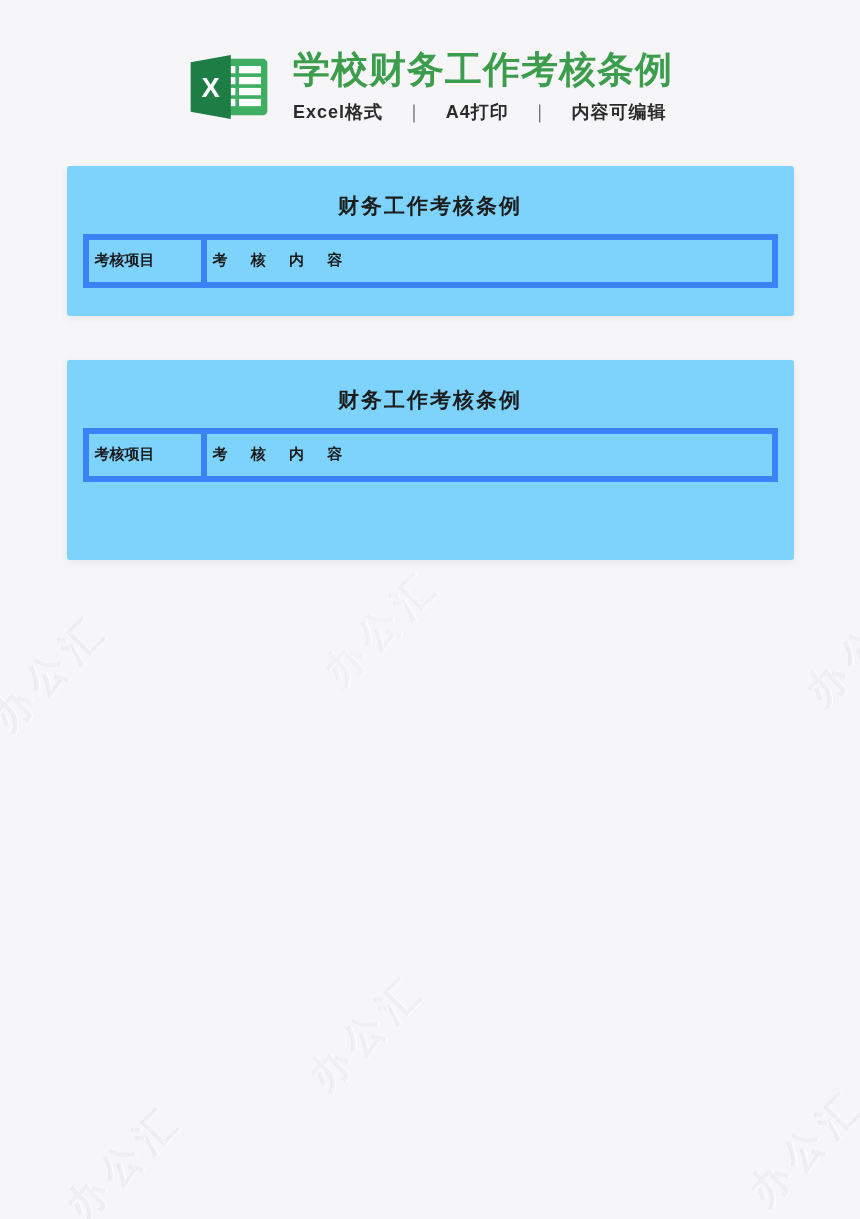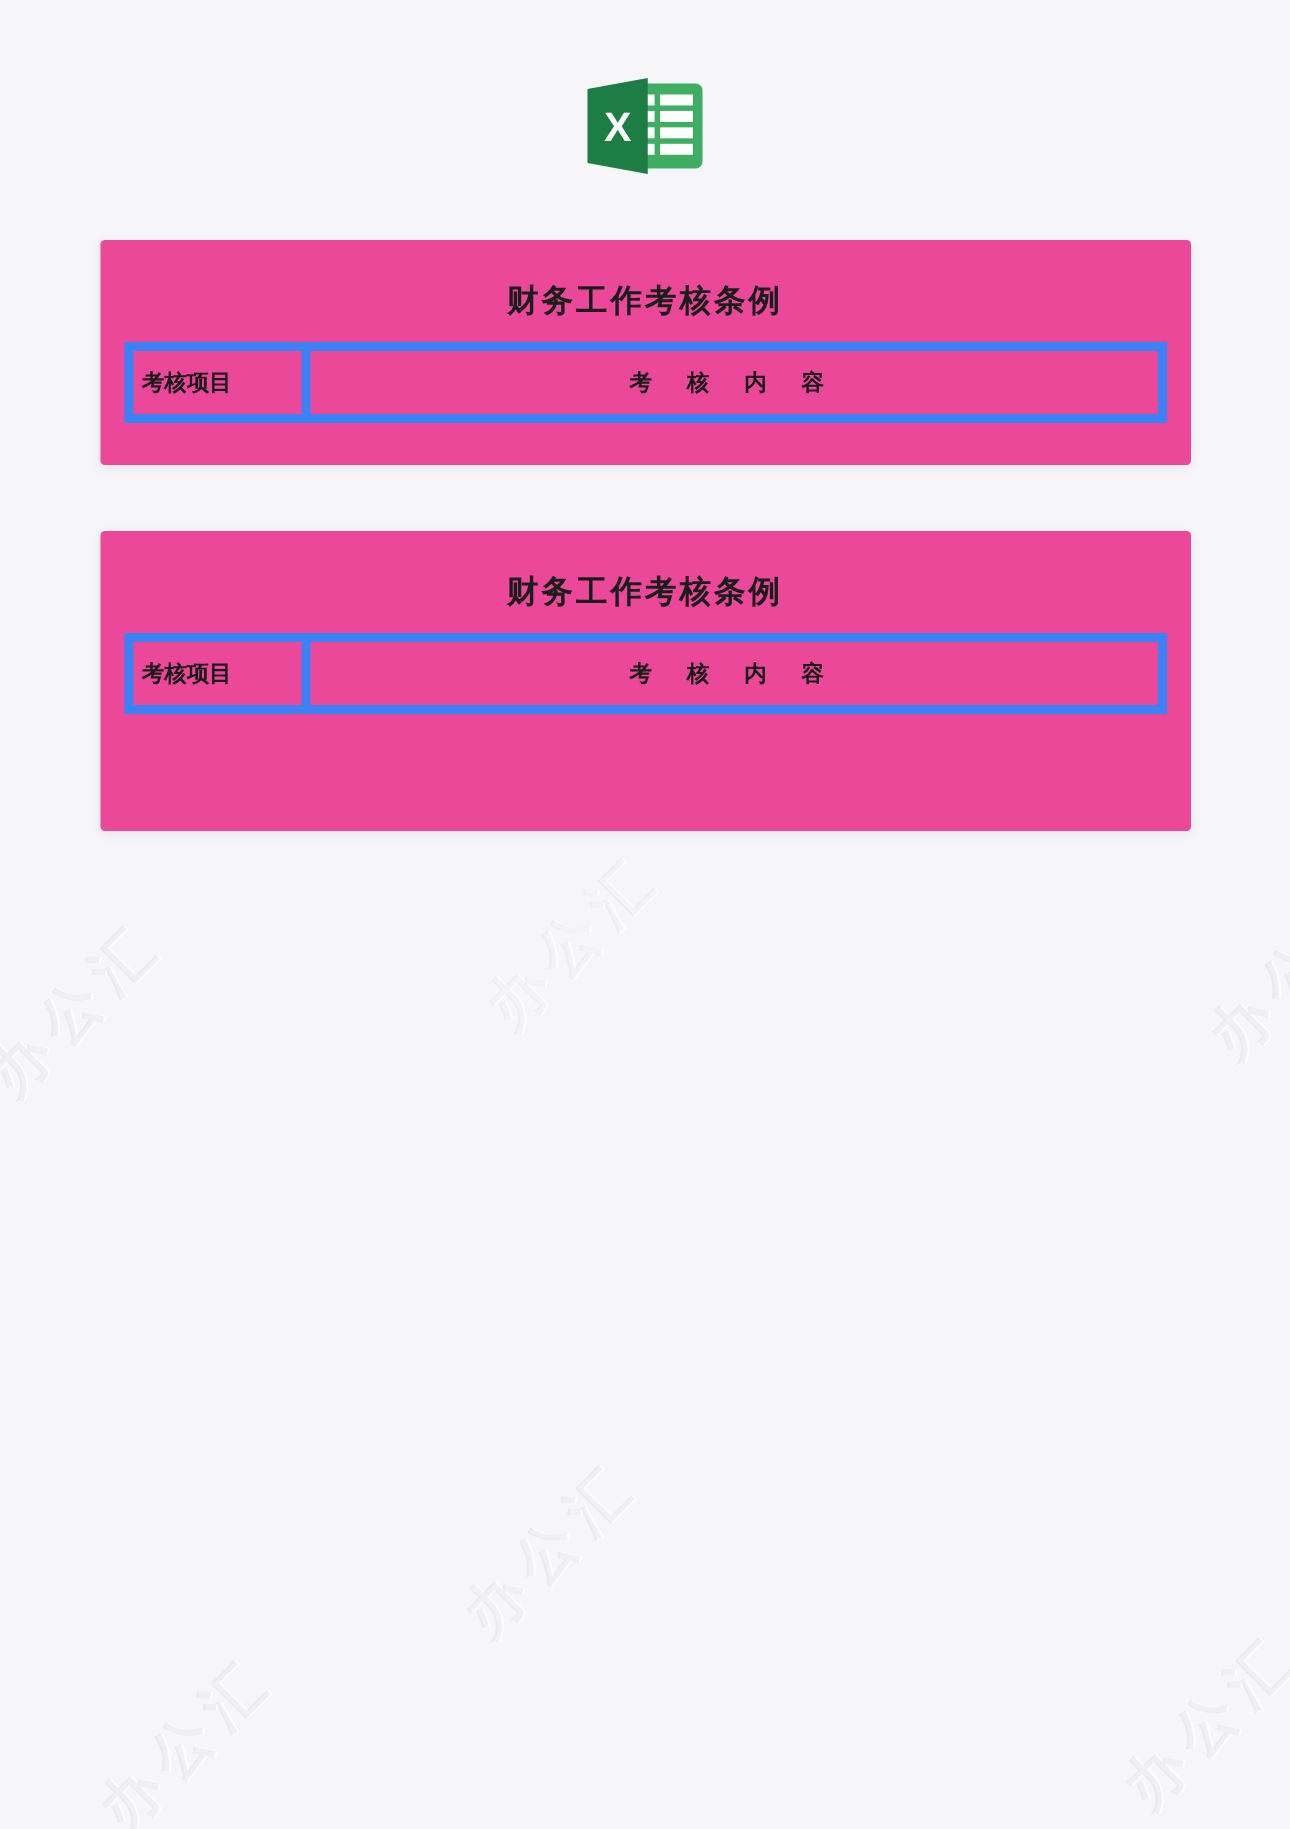--- a/index.html
+++ b/index.html
@@ -36,21 +36,21 @@
   .doc-subtitle .sep {
     color: #555;
     font-weight: normal;
     margin: 0 16px;
   }
   
   .page-card {
     position: relative;
     width: 727px;
     margin: 0 auto;
-    background: #ec4899;
+    background: #7dd3fc;
     border-radius: 3px;
     box-shadow: 0 2px 8px rgba(0,0,0,0.07);
     padding: 20px 16px 28px 16px;
     box-sizing: border-box;
   }
   .card-1 { margin-top: 42px; }
   .card-2 {
     margin-top: 44px;
     height: 200px;
     overflow: hidden;
@@ -75,21 +75,21 @@
   table.assessment th, table.assessment td {
     border: 6px solid #3b82f6;
   }
   table.assessment th {
     height: 38px;
     font-size: 15px;
     font-weight: bold;
     padding: 2px 6px;
   }
   th.col-project { width: 100px; text-align: left; padding-left: 8px; }
-  th.col-content { text-align: center; letter-spacing: 9px; border-radius: 16px; }
+  th.col-content { text-align: left; letter-spacing: 9px; border-radius: 16px; }
   
   .wm {
     position: absolute;
     z-index: 6;
     font-size: 40px;
     font-weight: bold;
     letter-spacing: 8px;
     color: rgba(160,160,175,0.14);
     text-shadow: 1px 1px 0 rgba(255,255,255,0.8);
     transform: rotate(-45deg);
@@ -120,20 +120,30 @@
           <rect x="42" y="37" width="11" height="8"></rect>
           <rect x="57" y="37" width="24" height="8"></rect>
           <rect x="42" y="49" width="11" height="8"></rect>
           <rect x="57" y="49" width="24" height="8"></rect>
         </g>
 
         <polygon points="4,9 48,1 48,71 4,63" fill="#1d7d45"></polygon>
         <text x="26" y="47" fill="#ffffff" font-size="30" font-weight="bold" text-anchor="middle" font-family="Liberation Sans, sans-serif">X</text>
       </svg>
     </div>
+    <div class="header-text">
+      <h1 class="doc-title">学校财务工作考核条例</h1>
+      <div class="doc-subtitle">
+        <span>Excel格式</span>
+        <span class="sep">｜</span>
+        <span>A4打印</span>
+        <span class="sep">｜</span>
+        <span>内容可编辑</span>
+      </div>
+    </div>
   </div>
 </div>
 
 <div class="page-card card-1">
   <h2 class="sheet-title">财务工作考核条例</h2>
   <table class="assessment">
     <tbody>
         <tr>
           <th class="col-project">考核项目</th>
           <th class="col-content">考 核 内 容</th>

